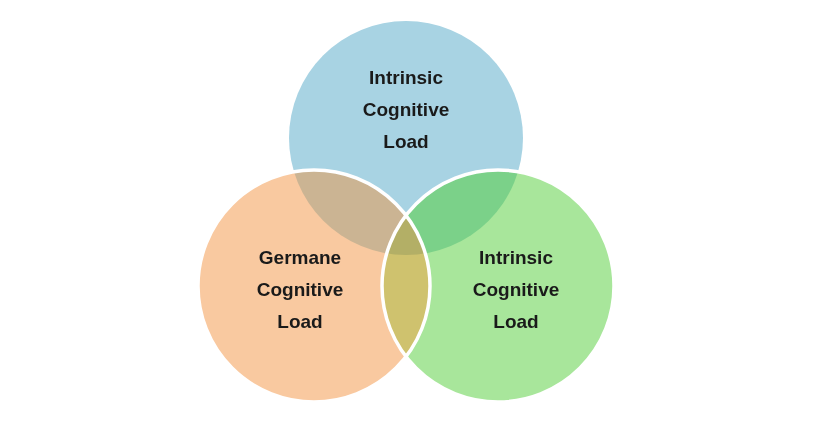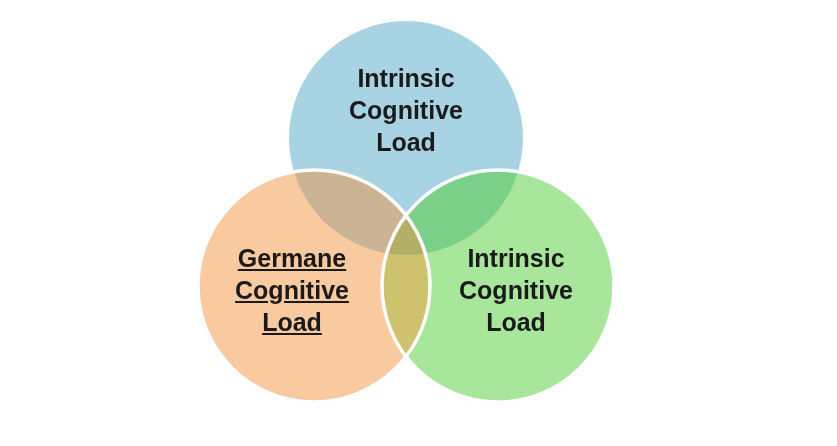--- a/index.html
+++ b/index.html
@@ -17,21 +17,21 @@
   }
   .venn-svg {
     position: absolute;
     left: 0;
     top: 0;
   }
   .vlabel {
     position: absolute;
     text-align: center;
     font-weight: bold;
-    font-size: 25px;
+    font-size: 19px;
     line-height: 32px;
     color: #1a1a1a;
     letter-spacing: 0px;
     pointer-events: none;
   }
   .vlabel .line {
     display: block;
   }
 </style>
 </head>
@@ -72,21 +72,21 @@
     <circle cx="314" cy="286" r="116" fill="none" stroke-width="3.5" stroke="#FFFFFF"></circle>
     <circle cx="498" cy="286" r="116" fill="none" stroke-width="3.5" stroke="#FFFFFF"></circle>
   </svg>
 
   <div class="vlabel" style="left:286px; top:62px; width:240px;">
     <span class="line">Intrinsic</span>
     <span class="line">Cognitive</span>
     <span class="line">Load</span>
   </div>
 
-  <div class="vlabel" style="left:172px; top:242px; width:240px;text-decoration:underline;">
+  <div class="vlabel" style="left:180px; top:242px; width:240px;">
     <span class="line">Germane</span>
     <span class="line">Cognitive</span>
     <span class="line">Load</span>
   </div>
 
   <div class="vlabel" style="left:396px; top:242px; width:240px;">
     <span class="line">Intrinsic</span>
     <span class="line">Cognitive</span>
     <span class="line">Load</span>
   </div>

